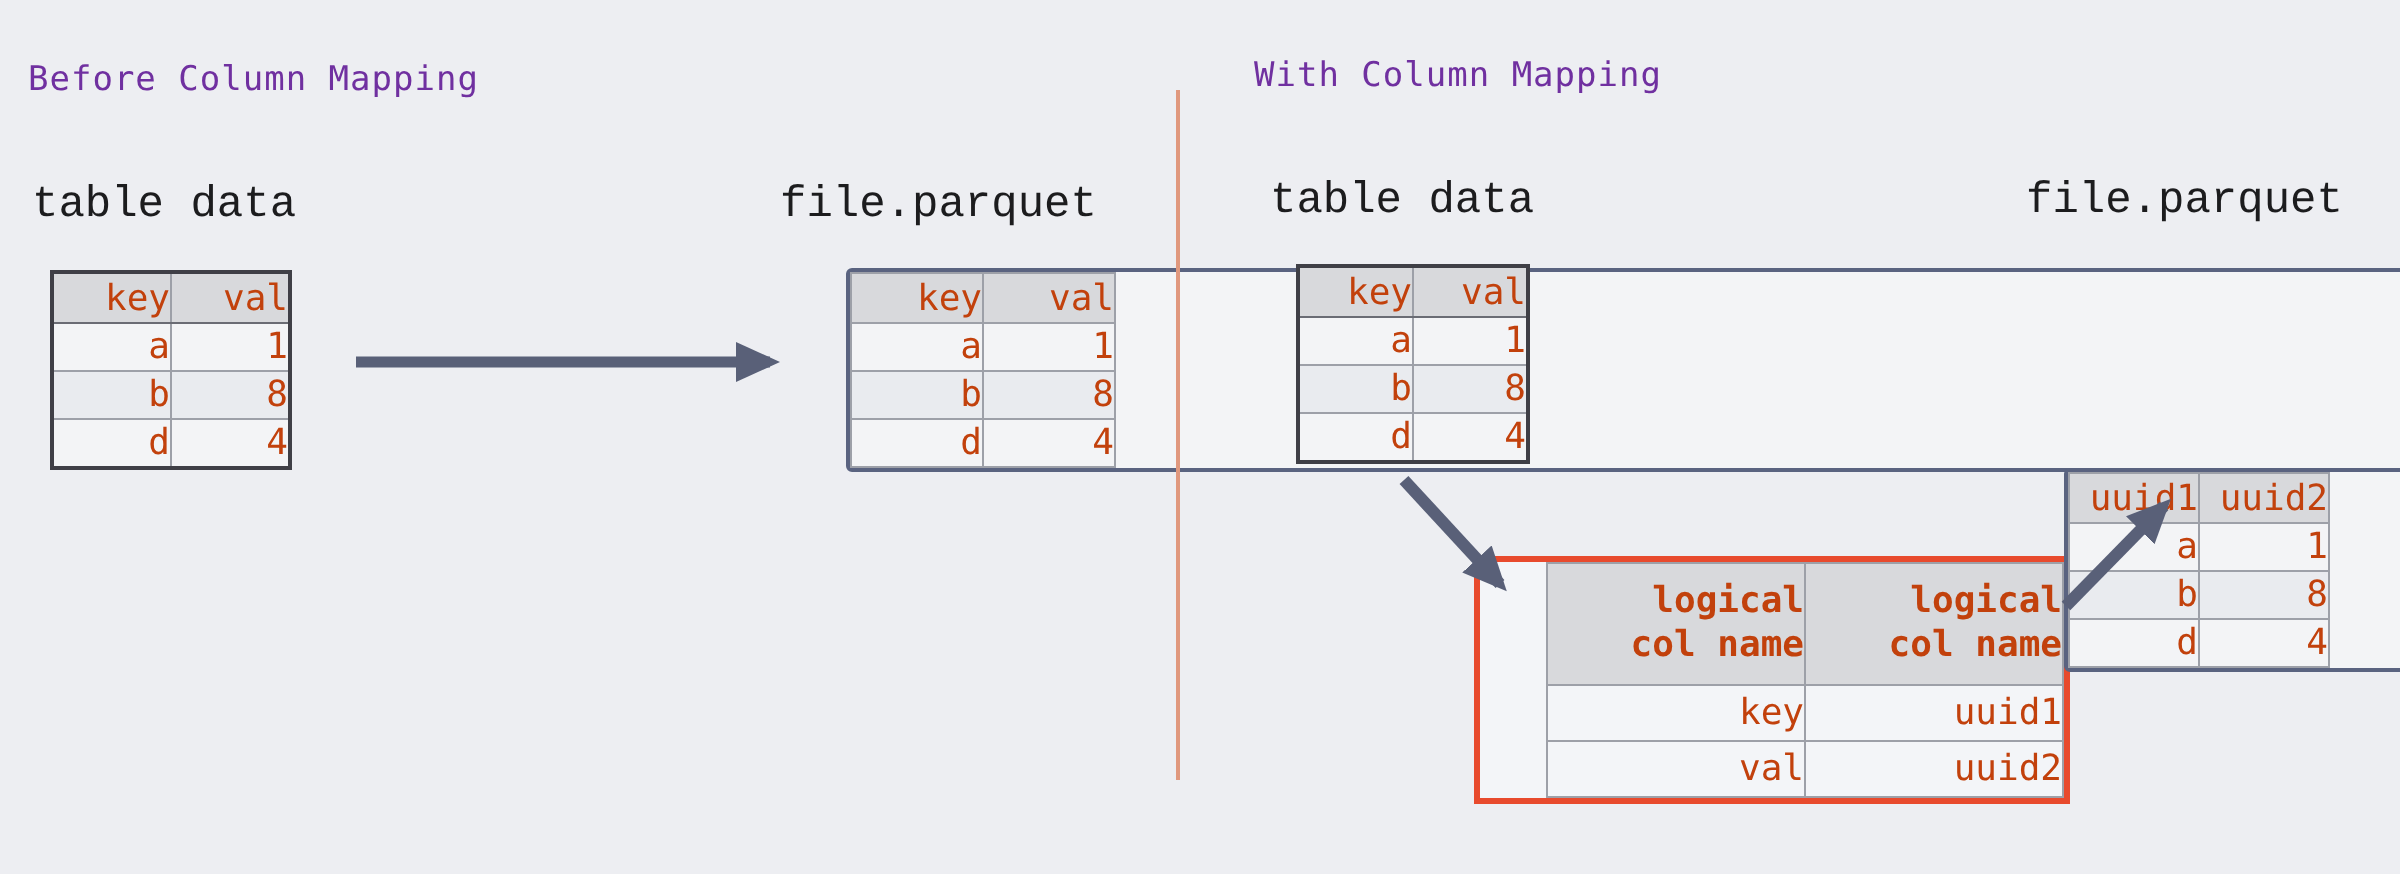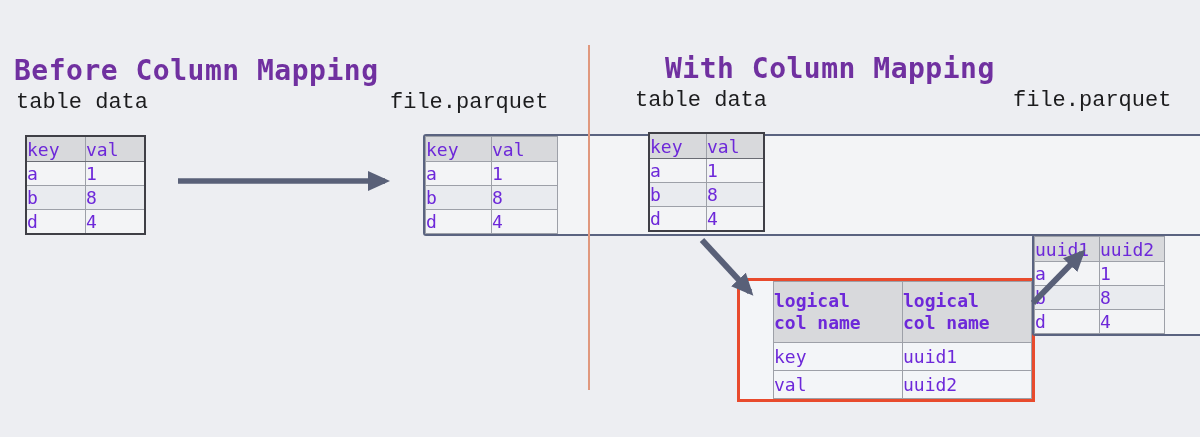--- a/index.html
+++ b/index.html
@@ -2,26 +2,26 @@
 <html><head>
 <meta charset="utf-8">
 <style>
   html,body{margin:0;padding:0;}
   body{
     width:1200px;height:437px;position:relative;overflow:hidden;
     background:#edeef2;
     font-family:"DejaVu Sans Mono","Liberation Mono",monospace;
   }
   .abs{position:absolute;}
-  .title{font-size:28px;font-weight:bold;color:#7030a0;white-space:nowrap;letter-spacing:0.5px;margin-top:24px;}
+  .title{font-size:17px;font-weight:normal;color:#7030a0;white-space:nowrap;letter-spacing:0.5px;}
   .lbl{font-size:22px;color:#1c1c1e;white-space:nowrap;font-family:Liberation Mono, monospace;}
   table{border-collapse:collapse;}
   .dtable th,.dtable td{
-    font-size:18px;font-weight:normal;text-align:left;vertical-align:middle;
-    color:#6d28d9;padding:0;border:1.5px solid #9da0a8;
+    font-size:18px;font-weight:normal;text-align:right;vertical-align:middle;
+    color:#c2410c;padding:0;border:1.5px solid #9da0a8;
   }
   
   .plain{border:2px solid #3f3f46;}
   .plain th{background:#d8d9dc;height:24px;border-bottom:1.5px solid #6a6c74;}
   .plain td{height:23px;}
   .w58{width:58px;} .w56{width:56px;} .w64{width:64px;} .w65{width:65px;} .w128{width:128px;}
   .r-odd{background:#f3f4f6;}
   .r-even{background:#e9ebef;}
   
   .pcard{position:relative;border:2.5px solid #5a6380;border-radius:3px;background:#f3f4f6;}
@@ -86,21 +86,21 @@
       <td>d</td>
       <td>4</td>
     </tr>
   </tbody>
     </table>
 
 </div>
 
 <div class="abs divider" style="left:588px;top:45px;height:345px;"></div>
 
-<div class="abs title" style="left:665px;top:28px;">With Column Mapping</div>
+<div class="abs title" style="left:627px;top:28px;">With Column Mapping</div>
 
 <div class="abs lbl" style="left:635px;top:88px;">table data</div>
 
 <table class="abs dtable plain" style="left:648px;top:132px;">
   <tbody>
       <tr>
     <th class="w56 blue bold">key</th>
     <th class="w56 blue bold">val</th>
   </tr>
   <tr class="r-odd">

